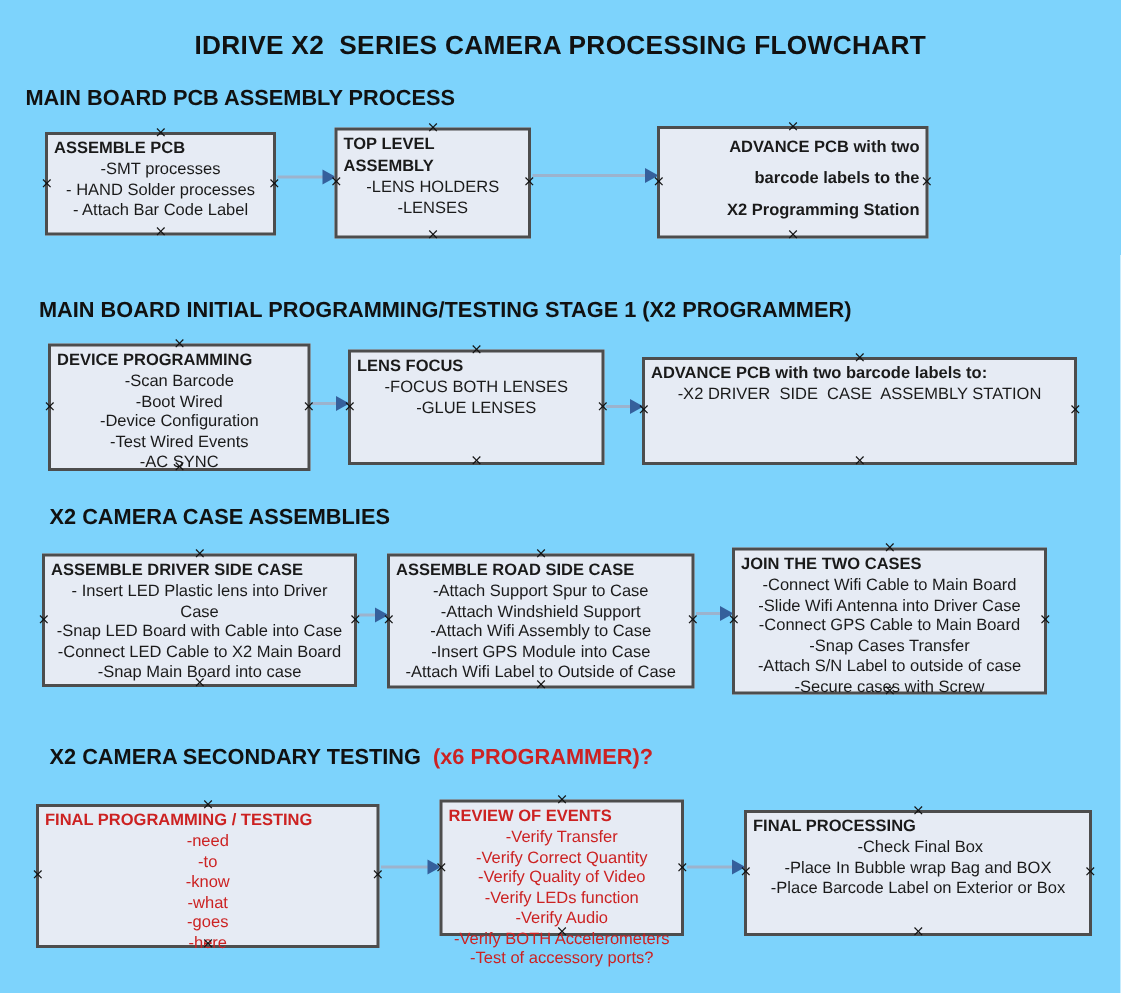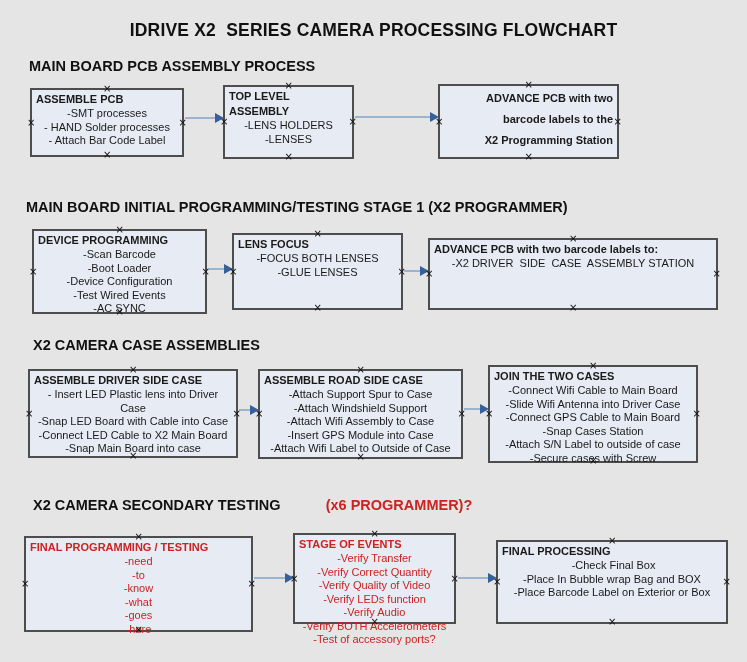--- a/index.html
+++ b/index.html
@@ -1,21 +1,21 @@
 <!DOCTYPE html>
 <html><head>
 <meta charset="utf-8">
 <style>
   html,body{margin:0;padding:0;background:#fff;}
-  #canvas{position:relative;width:747px;height:662px;background:#e5e5e5;
+  #canvas{position:relative;width:747px;height:662px;background:#7dd3fc;
           font-family:"Liberation Sans", sans-serif;color:#1a1a1a;overflow:hidden;}
   .page-title{position:absolute;left:0;right:0;top:20px;text-align:center;
               font-size:17.5px;font-weight:bold;letter-spacing:.2px;white-space:pre;color:#111;}
   .sec-heading{position:absolute;font-size:14.5px;font-weight:bold;white-space:pre;color:#111;}
-  .sec-heading .red{color:#cc2222;margin-left:37px;}
+  .sec-heading .red{color:#cc2222;}
   .box{position:absolute;box-sizing:border-box;background:#e6ebf4;border:2px solid #4d4d4d;
        padding:2px 4px 2px 4px;overflow:visible;}
   .box-title{font-size:11px;font-weight:bold;line-height:15px;white-space:pre-wrap;}
   .box-title.multi{line-height:21px;text-align:right;}
   .box-item{font-size:11px;line-height:13.5px;white-space:pre-wrap;text-align:center;}
   .red-box .box-title,.red-box .box-item{color:#cc2222;}
   .hdl{position:absolute;font-size:10px;line-height:8px;color:#111;z-index:3;
        font-family:"DejaVu Sans", sans-serif;}
   .ht{top:-5px;left:50%;margin-left:-4px;}
   .hb{bottom:-4px;left:50%;margin-left:-4px;}
@@ -25,21 +25,21 @@
   .arrow .ahead{position:absolute;right:-2px;top:-4px;width:0;height:0;
        border-left:9px solid #35609c;border-top:5px solid transparent;border-bottom:5px solid transparent;}
 </style>
 </head>
 <body>
 
 <div id="canvas">
 
   <div class="page-title">IDRIVE X2  SERIES CAMERA PROCESSING FLOWCHART</div>
 
-  <div class="sec-heading" style="left:29px;top:58px;">MAIN BOARD PCB ASSEMBLY PROCESS</div>
+  <div class="sec-heading" style="left:17px;top:58px;">MAIN BOARD PCB ASSEMBLY PROCESS</div>
 
   <div class="box" style="left:30px;top:88px;width:154px;height:69px;">
     <span class="hdl ht">×</span>
     <span class="hdl hb">×</span>
     <span class="hdl hl">×</span>
     <span class="hdl hr">×</span>
     <div class="box-title">ASSEMBLE PCB</div>
     <div class="box-item">-SMT processes</div>
     <div class="box-item">- HAND Solder processes</div>
     <div class="box-item">- Attach Bar Code Label</div>
@@ -75,21 +75,21 @@
 
   <div class="sec-heading" style="left:26px;top:199px;">MAIN BOARD INITIAL PROGRAMMING/TESTING STAGE 1 (X2 PROGRAMMER)</div>
 
   <div class="box" style="left:32px;top:229px;width:175px;height:85px;">
     <span class="hdl ht">×</span>
     <span class="hdl hb">×</span>
     <span class="hdl hl">×</span>
     <span class="hdl hr">×</span>
     <div class="box-title">DEVICE PROGRAMMING</div>
     <div class="box-item">-Scan Barcode</div>
-    <div class="box-item">-Boot Loader</div>
+    <div class="box-item">-Boot Wired</div>
     <div class="box-item">-Device Configuration</div>
     <div class="box-item">-Test Wired Events</div>
     <div class="box-item">-AC SYNC</div>
   </div>
 
   <div class="arrow" style="left:208px;top:268px;width:23px;">
       <span class="ahead"></span>
     </div>
 
   <div class="box" style="left:232px;top:233px;width:171px;height:77px;">
@@ -152,21 +152,21 @@
 
   <div class="box" style="left:488px;top:365px;width:210px;height:98px;">
     <span class="hdl ht">×</span>
     <span class="hdl hb">×</span>
     <span class="hdl hl">×</span>
     <span class="hdl hr">×</span>
     <div class="box-title">JOIN THE TWO CASES</div>
     <div class="box-item">-Connect Wifi Cable to Main Board</div>
     <div class="box-item">-Slide Wifi Antenna into Driver Case</div>
     <div class="box-item">-Connect GPS Cable to Main Board</div>
-    <div class="box-item">-Snap Cases Station</div>
+    <div class="box-item">-Snap Cases Transfer</div>
     <div class="box-item">-Attach S/N Label to outside of case</div>
     <div class="box-item">-Secure cases with Screw</div>
   </div>
 
   <div class="sec-heading" style="left:33px;top:497px;"><span>X2 CAMERA SECONDARY TESTING </span><span class="red"> (x6 PROGRAMMER)?</span></div>
 
   <div class="box red-box" style="left:24px;top:536px;width:229px;height:96px;">
     <span class="hdl ht">×</span>
     <span class="hdl hb">×</span>
     <span class="hdl hl">×</span>
@@ -182,21 +182,21 @@
 
   <div class="arrow" style="left:254px;top:577px;width:38px;">
       <span class="ahead"></span>
     </div>
 
   <div class="box red-box" style="left:293px;top:533px;width:163px;height:91px;">
     <span class="hdl ht">×</span>
     <span class="hdl hb">×</span>
     <span class="hdl hl">×</span>
     <span class="hdl hr">×</span>
-    <div class="box-title">STAGE OF EVENTS</div>
+    <div class="box-title">REVIEW OF EVENTS</div>
     <div class="box-item">-Verify Transfer</div>
     <div class="box-item">-Verify Correct Quantity</div>
     <div class="box-item">-Verify Quality of Video</div>
     <div class="box-item">-Verify LEDs function</div>
     <div class="box-item">-Verify Audio</div>
     <div class="box-item">-Verify BOTH Accelerometers</div>
     <div class="box-item">-Test of accessory ports?</div>
   </div>
 
   <div class="arrow" style="left:458px;top:577px;width:37px;">

